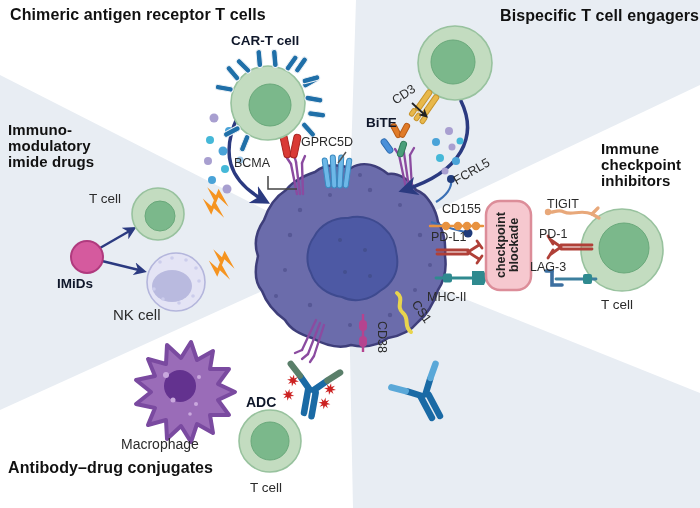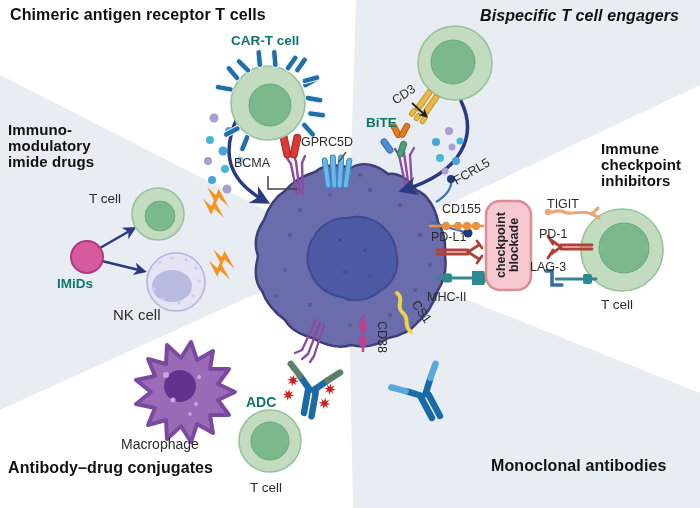--- a/index.html
+++ b/index.html
@@ -1,20 +1,20 @@
 <!DOCTYPE html>
 <html><head>
 <meta charset="utf-8">
 <style>
   html,body{margin:0;padding:0;background:#fff;}
   #fig{position:relative;width:700px;height:508px;background:#ffffff;overflow:hidden;
        font-family:"Liberation Sans", sans-serif;padding-left:20px;}
   #scene{position:absolute;left:0;top:0;}
   .lbl{position:absolute;color:#2b2b2b;font-size:12.5px;white-space:nowrap;line-height:1.05;}
-  .lbl.bold{font-weight:700;color:#0f766e;font-size:13.5px;}
+  .lbl.bold{font-weight:700;color:#0f172a;font-size:13.5px;}
   .heading{position:absolute;color:#111;font-weight:700;font-size:16px;white-space:nowrap;letter-spacing:.1px;}
   .heading.multi{line-height:16px;font-size:15px;}
   .rot{transform-origin:center center;}
   .center-anchor{position:absolute;transform:translate(-50%,-50%);}
   #cbx-text{font-weight:700;font-size:12.5px;color:#222;text-align:center;line-height:13px;}
 </style>
 </head>
 <body>
 
 <div id="fig">
@@ -336,33 +336,32 @@
   </g>
 
   <g fill="none">
     <path d="M 268,176 L 268,189 L 297,189" stroke="#444" stroke-width="1.5"></path>
     <line x1="346" y1="152" x2="338" y2="163" stroke="#555" stroke-width="1.4"></line>
     <line x1="412" y1="103" x2="426" y2="116" stroke="#222" stroke-width="1.8" marker-end="url(#arrBlack)"></line>
   </g>
 </svg>
 
 <div class="heading" style="left:10px;top:6px;">Chimeric antigen receptor T cells</div>
-<div class="heading" style="left:480px;top:7px;font-style:italic;">Bispecific T cell engagers</div>
+<div class="heading" style="left:500px;top:7px;">Bispecific T cell engagers</div>
 <div class="heading multi" style="left:8px;top:122px;">
   <div>Immuno-</div>
   <div>modulatory</div>
   <div>imide drugs</div>
 </div>
 <div class="heading multi" style="left:601px;top:141px;">
   <div>Immune</div>
   <div>checkpoint</div>
   <div>inhibitors</div>
 </div>
 <div class="heading" style="left:8px;top:459px;">Antibody–drug conjugates</div>
-<div class="heading" style="left:491px;top:457px;">Monoclonal antibodies</div>
 
 <div class="lbl bold" style="left:231px;top:34px;">CAR-T cell</div>
 <div class="lbl" style="left:234px;top:157px;">BCMA</div>
 <div class="lbl" style="left:301px;top:136px;">GPRC5D</div>
 <div class="lbl bold" style="left:366px;top:116px;">BiTE</div>
 <div class="lbl center-anchor rot" style="left:404px;top:95px;transform:translate(-50%,-50%) rotate(-33deg);">CD3</div>
 <div class="lbl center-anchor rot" style="left:472px;top:172px;transform:translate(-50%,-50%) rotate(-30deg);">FCRL5</div>
 <div class="lbl" style="left:442px;top:203px;">CD155</div>
 <div class="lbl" style="left:431px;top:231px;">PD-L1</div>
 <div class="lbl" style="left:427px;top:259px;margin-top:32px;">MHC-II</div>

